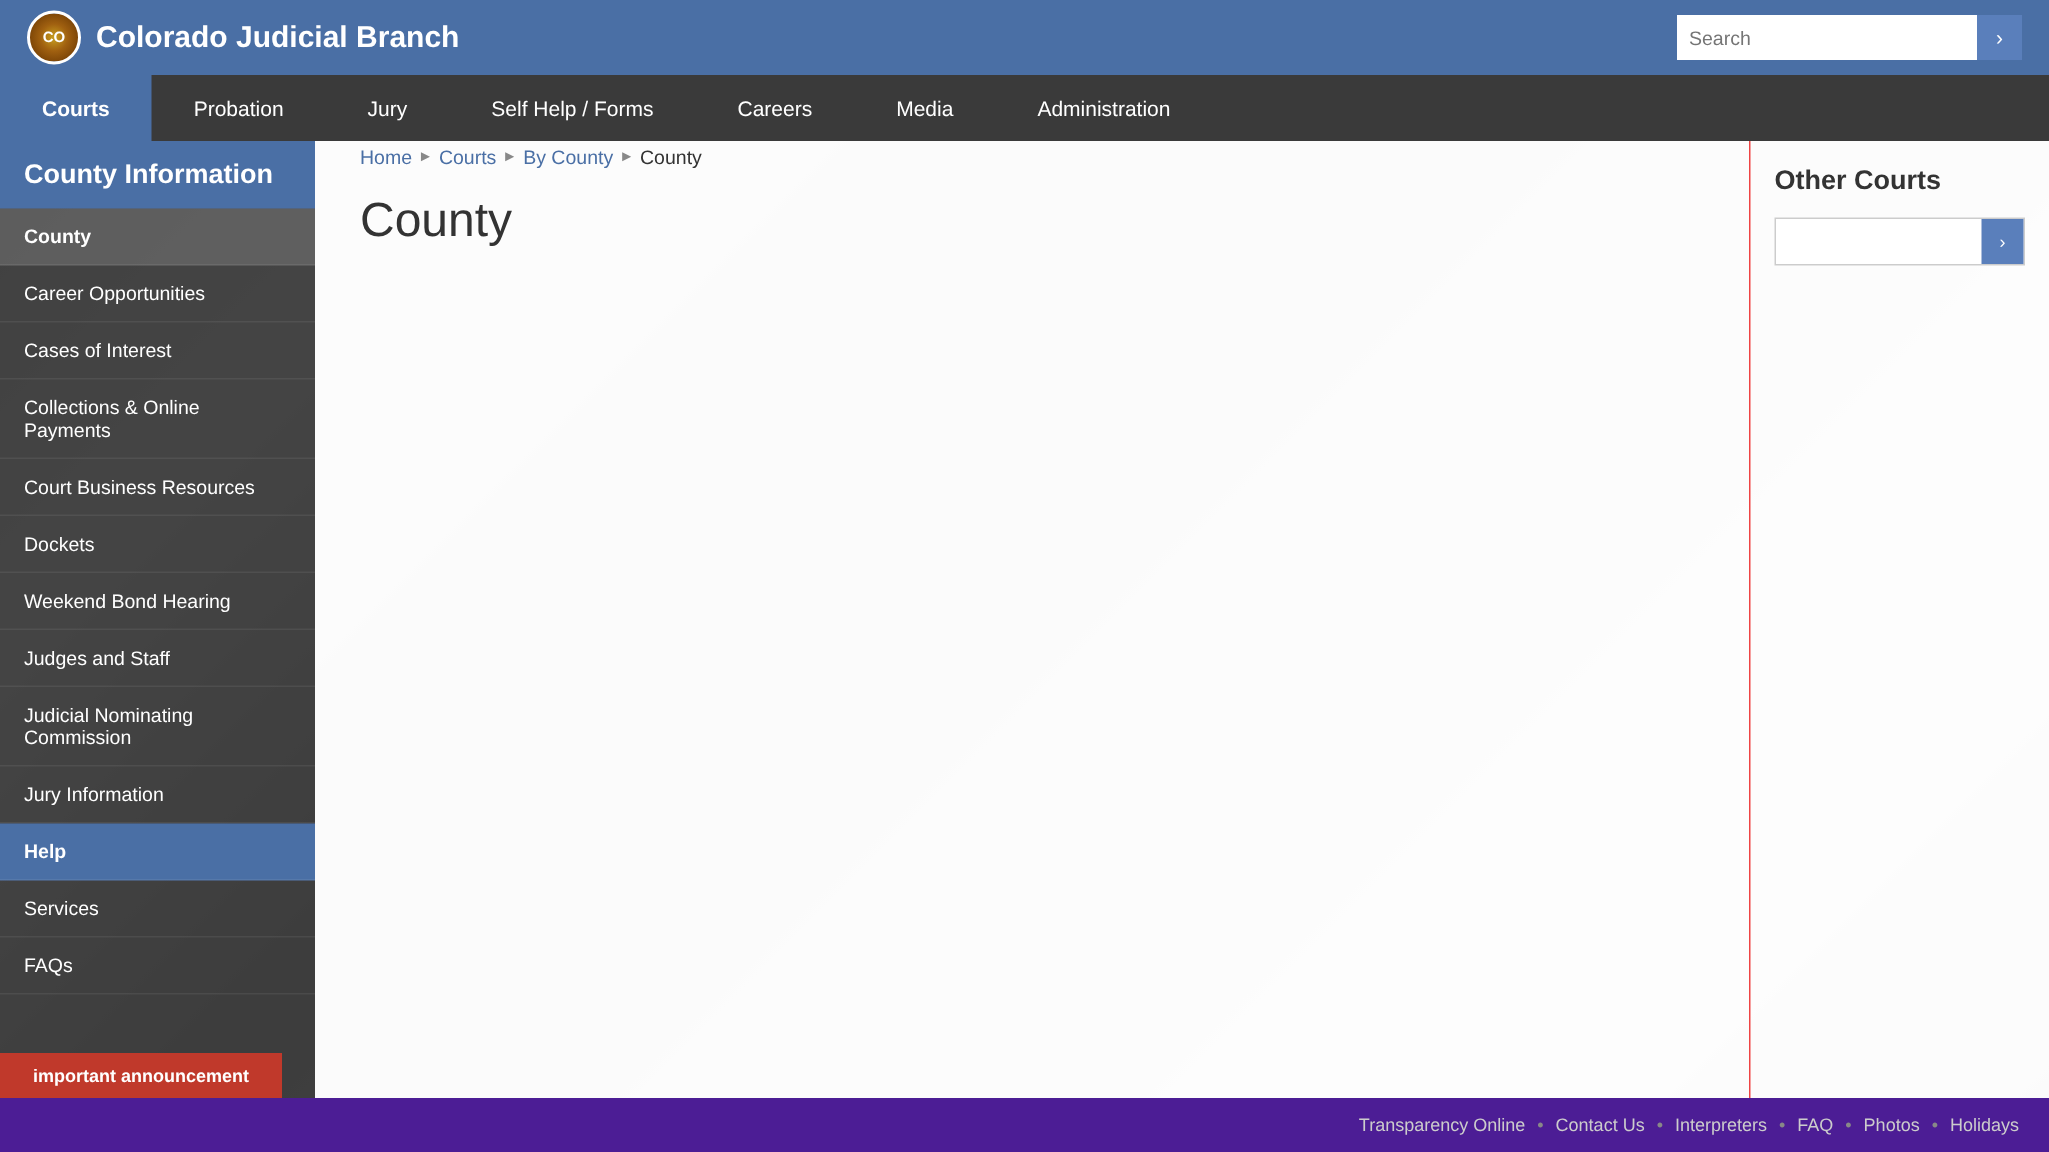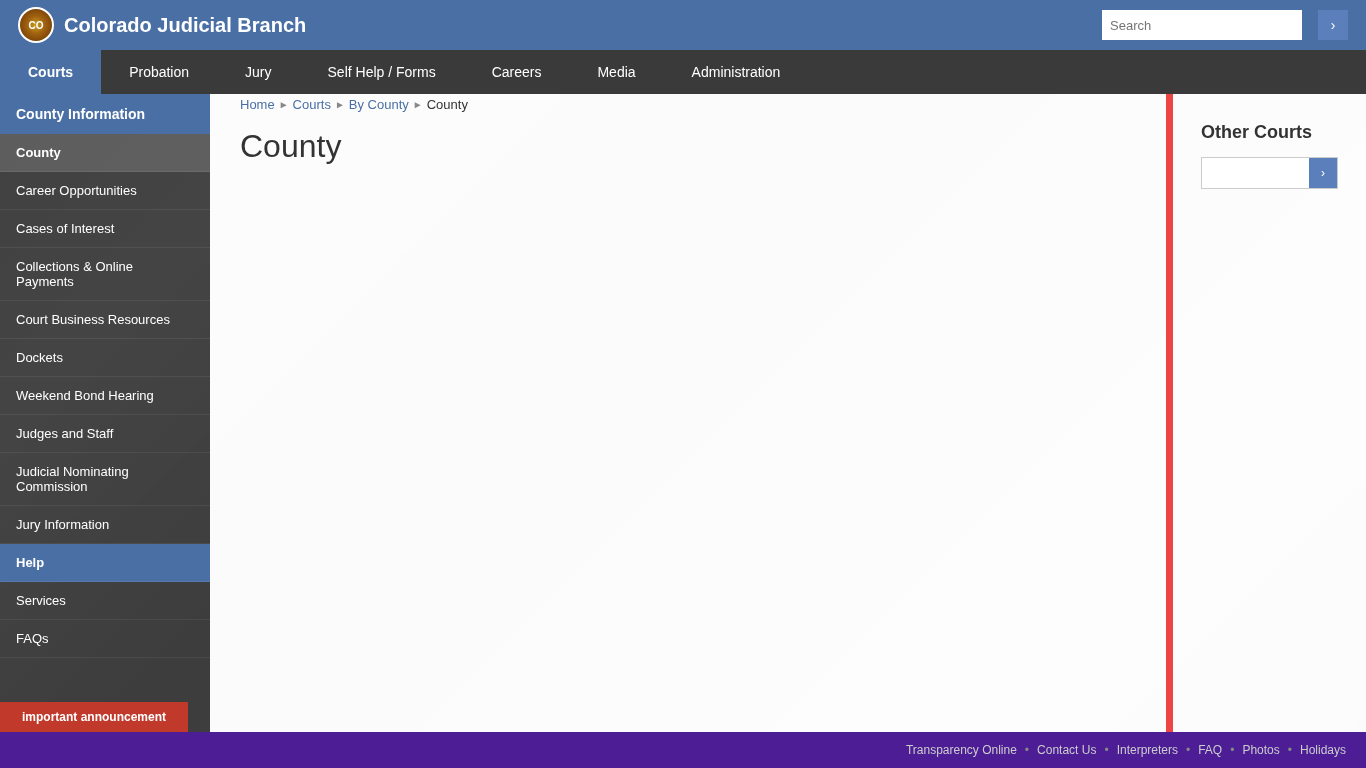--- a/index.html
+++ b/index.html
@@ -39,21 +39,21 @@
       font-size: 10px; color: #fff; font-weight: bold;
     }
     .site-title {
       color: #fff;
       font-size: 20px;
       font-weight: bold;
     }
     .search-area {
       display: flex;
       align-items: center;
-      gap: 16px;
+      gap: 0;
     }
     .search-input {
       height: 30px;
       width: 200px;
       padding: 0 8px;
       border: none;
       outline: none;
       font-size: 13px;
       background: #fff;
     }
@@ -108,21 +108,21 @@
       min-width: 210px;
       background: rgba(50, 50, 50, 0.85);
       display: flex;
       flex-direction: column;
       overflow-y: auto;
     }
     .sidebar-header {
       background-color: #4a6fa5;
       color: #fff;
       padding: 12px 16px;
-      font-size: 14px;
+      font-size: 18px;
       font-weight: bold;
     }
     .sidebar-item {
       padding: 11px 16px;
       color: #fff;
       font-size: 13px;
       cursor: pointer;
       border-bottom: 1px solid rgba(255,255,255,0.07);
     }
     .sidebar-item.active-county {
@@ -167,22 +167,22 @@
       font-weight: normal;
       color: #333;
       margin-bottom: 20px;
     }
 
     
     .right-panel {
       width: 200px;
       min-width: 200px;
       background: rgba(255,255,255,0.97);
-      padding: 28px;
-      border-left: 7px solid #ef4444;
+      padding: 16px;
+      border-left: 1px solid #ef4444;
     }
     .other-courts-title {
       font-size: 18px;
       font-weight: bold;
       color: #333;
       margin-bottom: 14px;
     }
     .courts-select-wrapper {
       display: flex;
       align-items: center;

